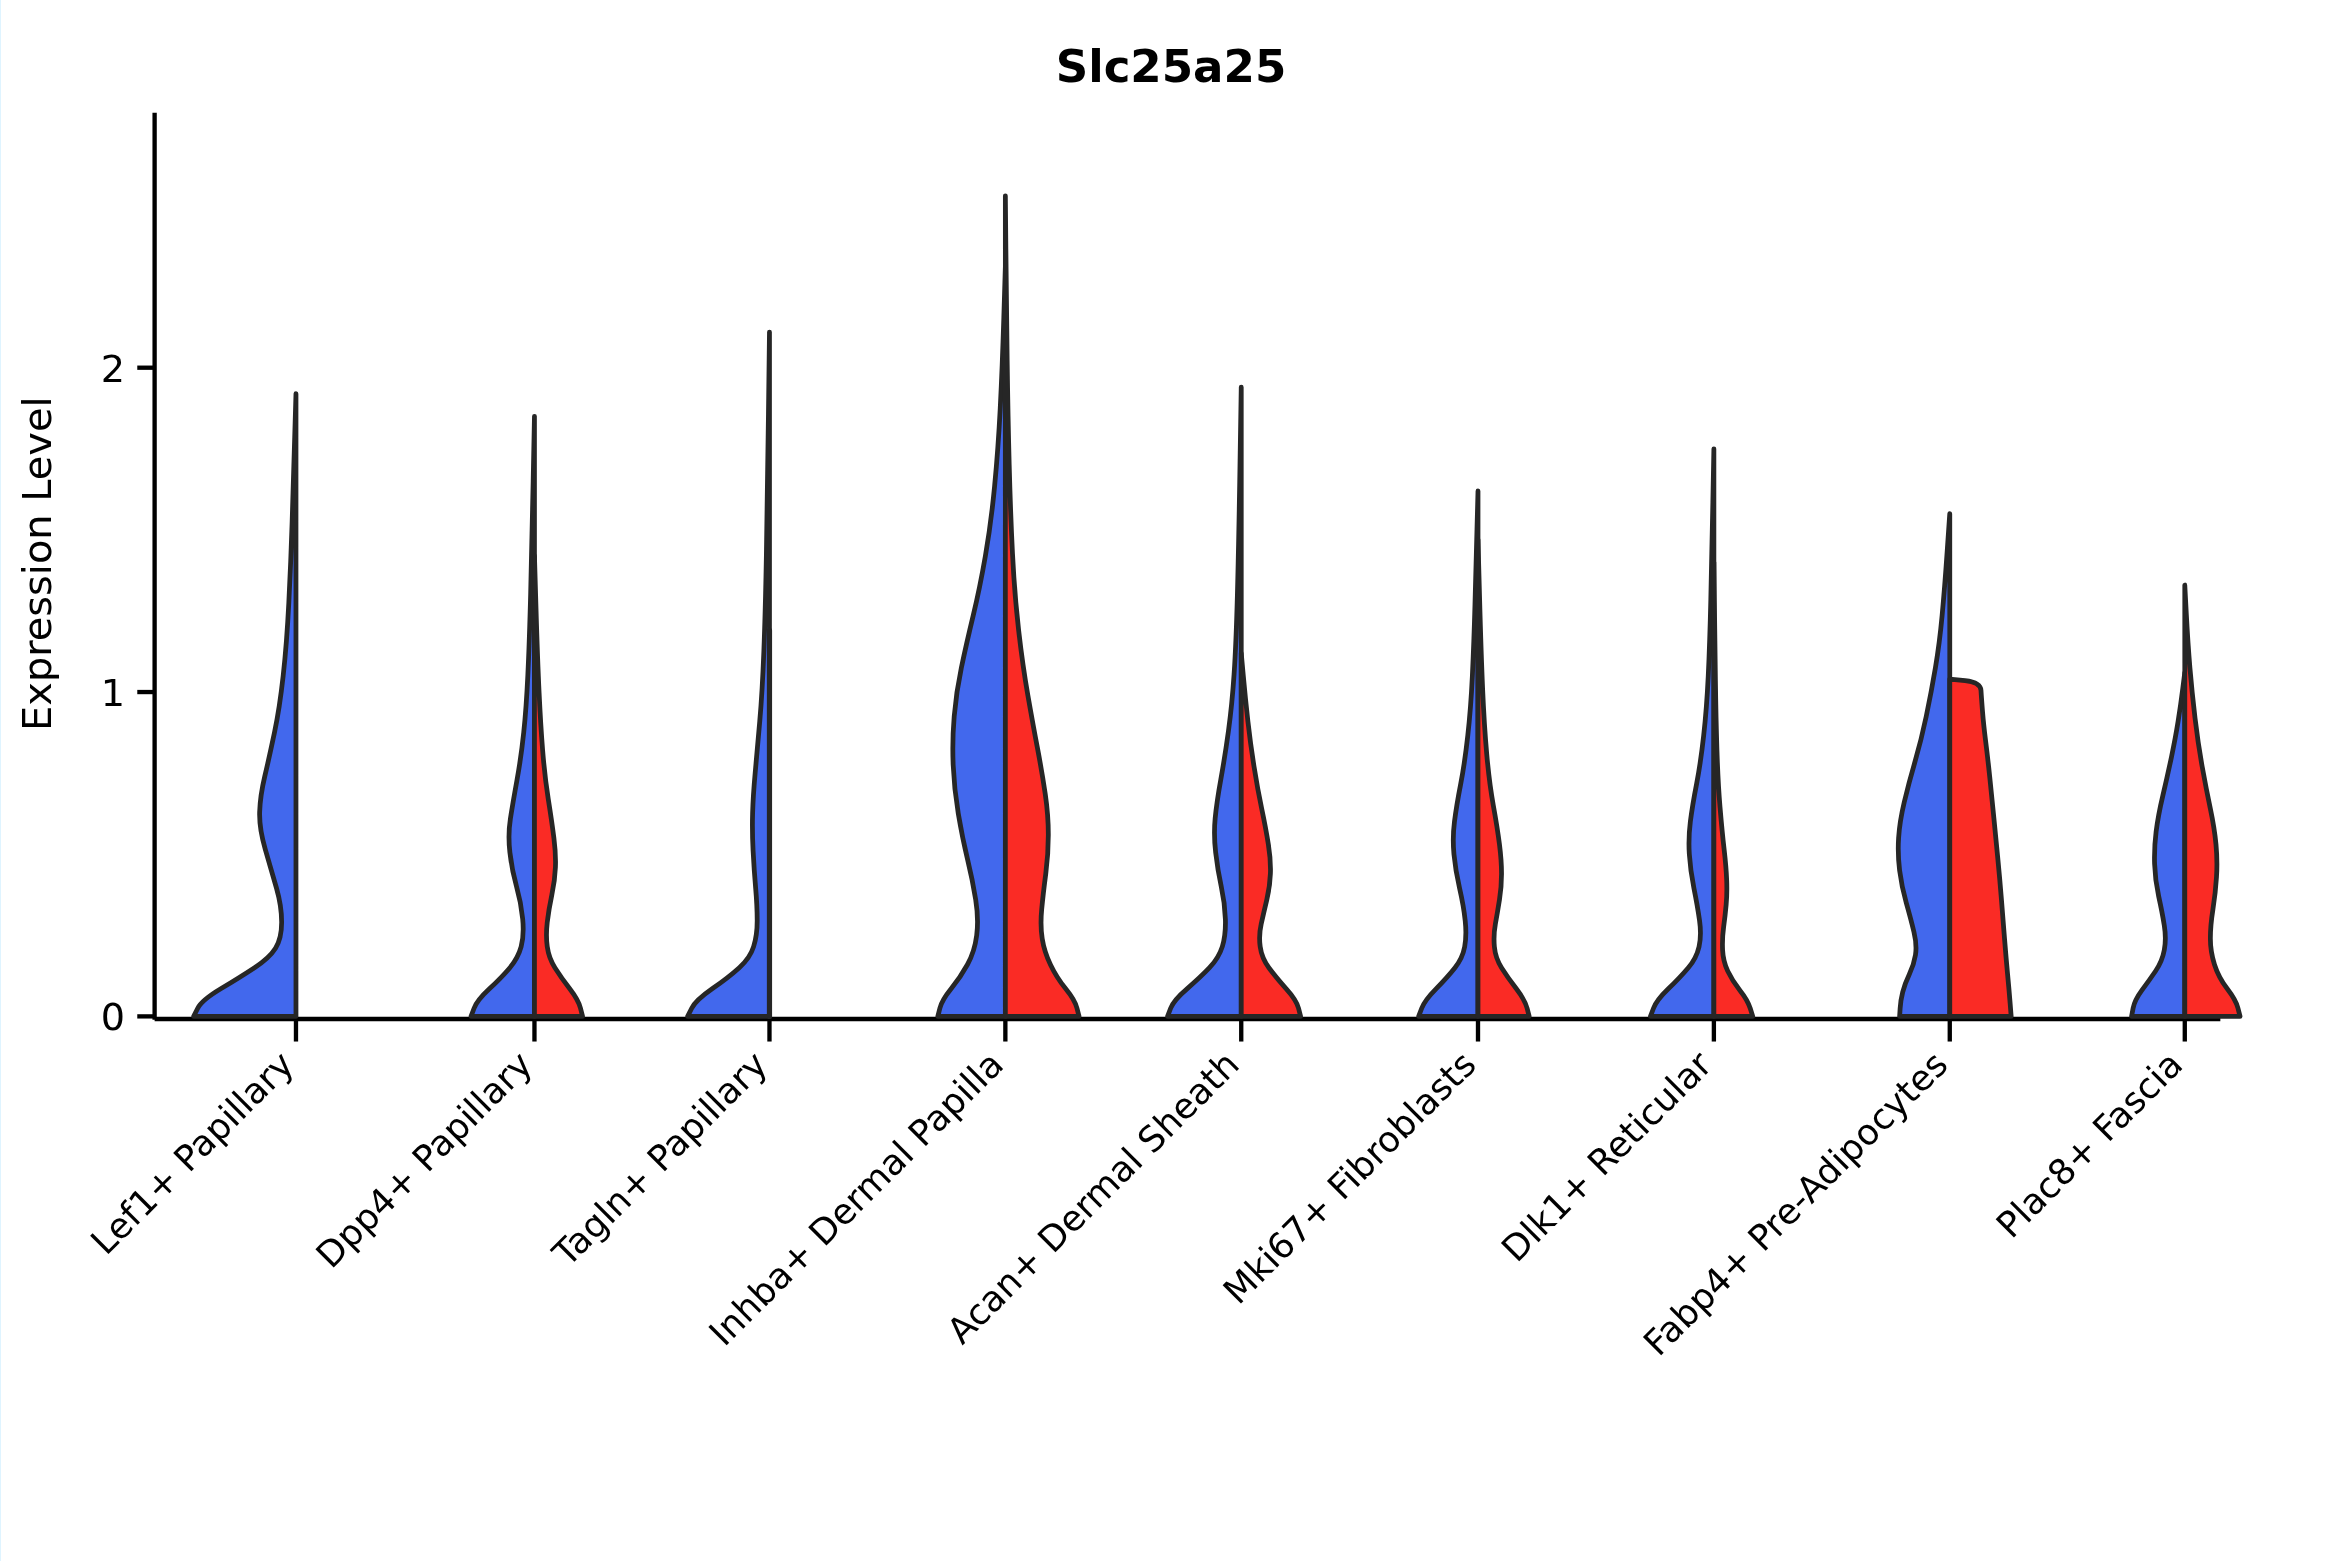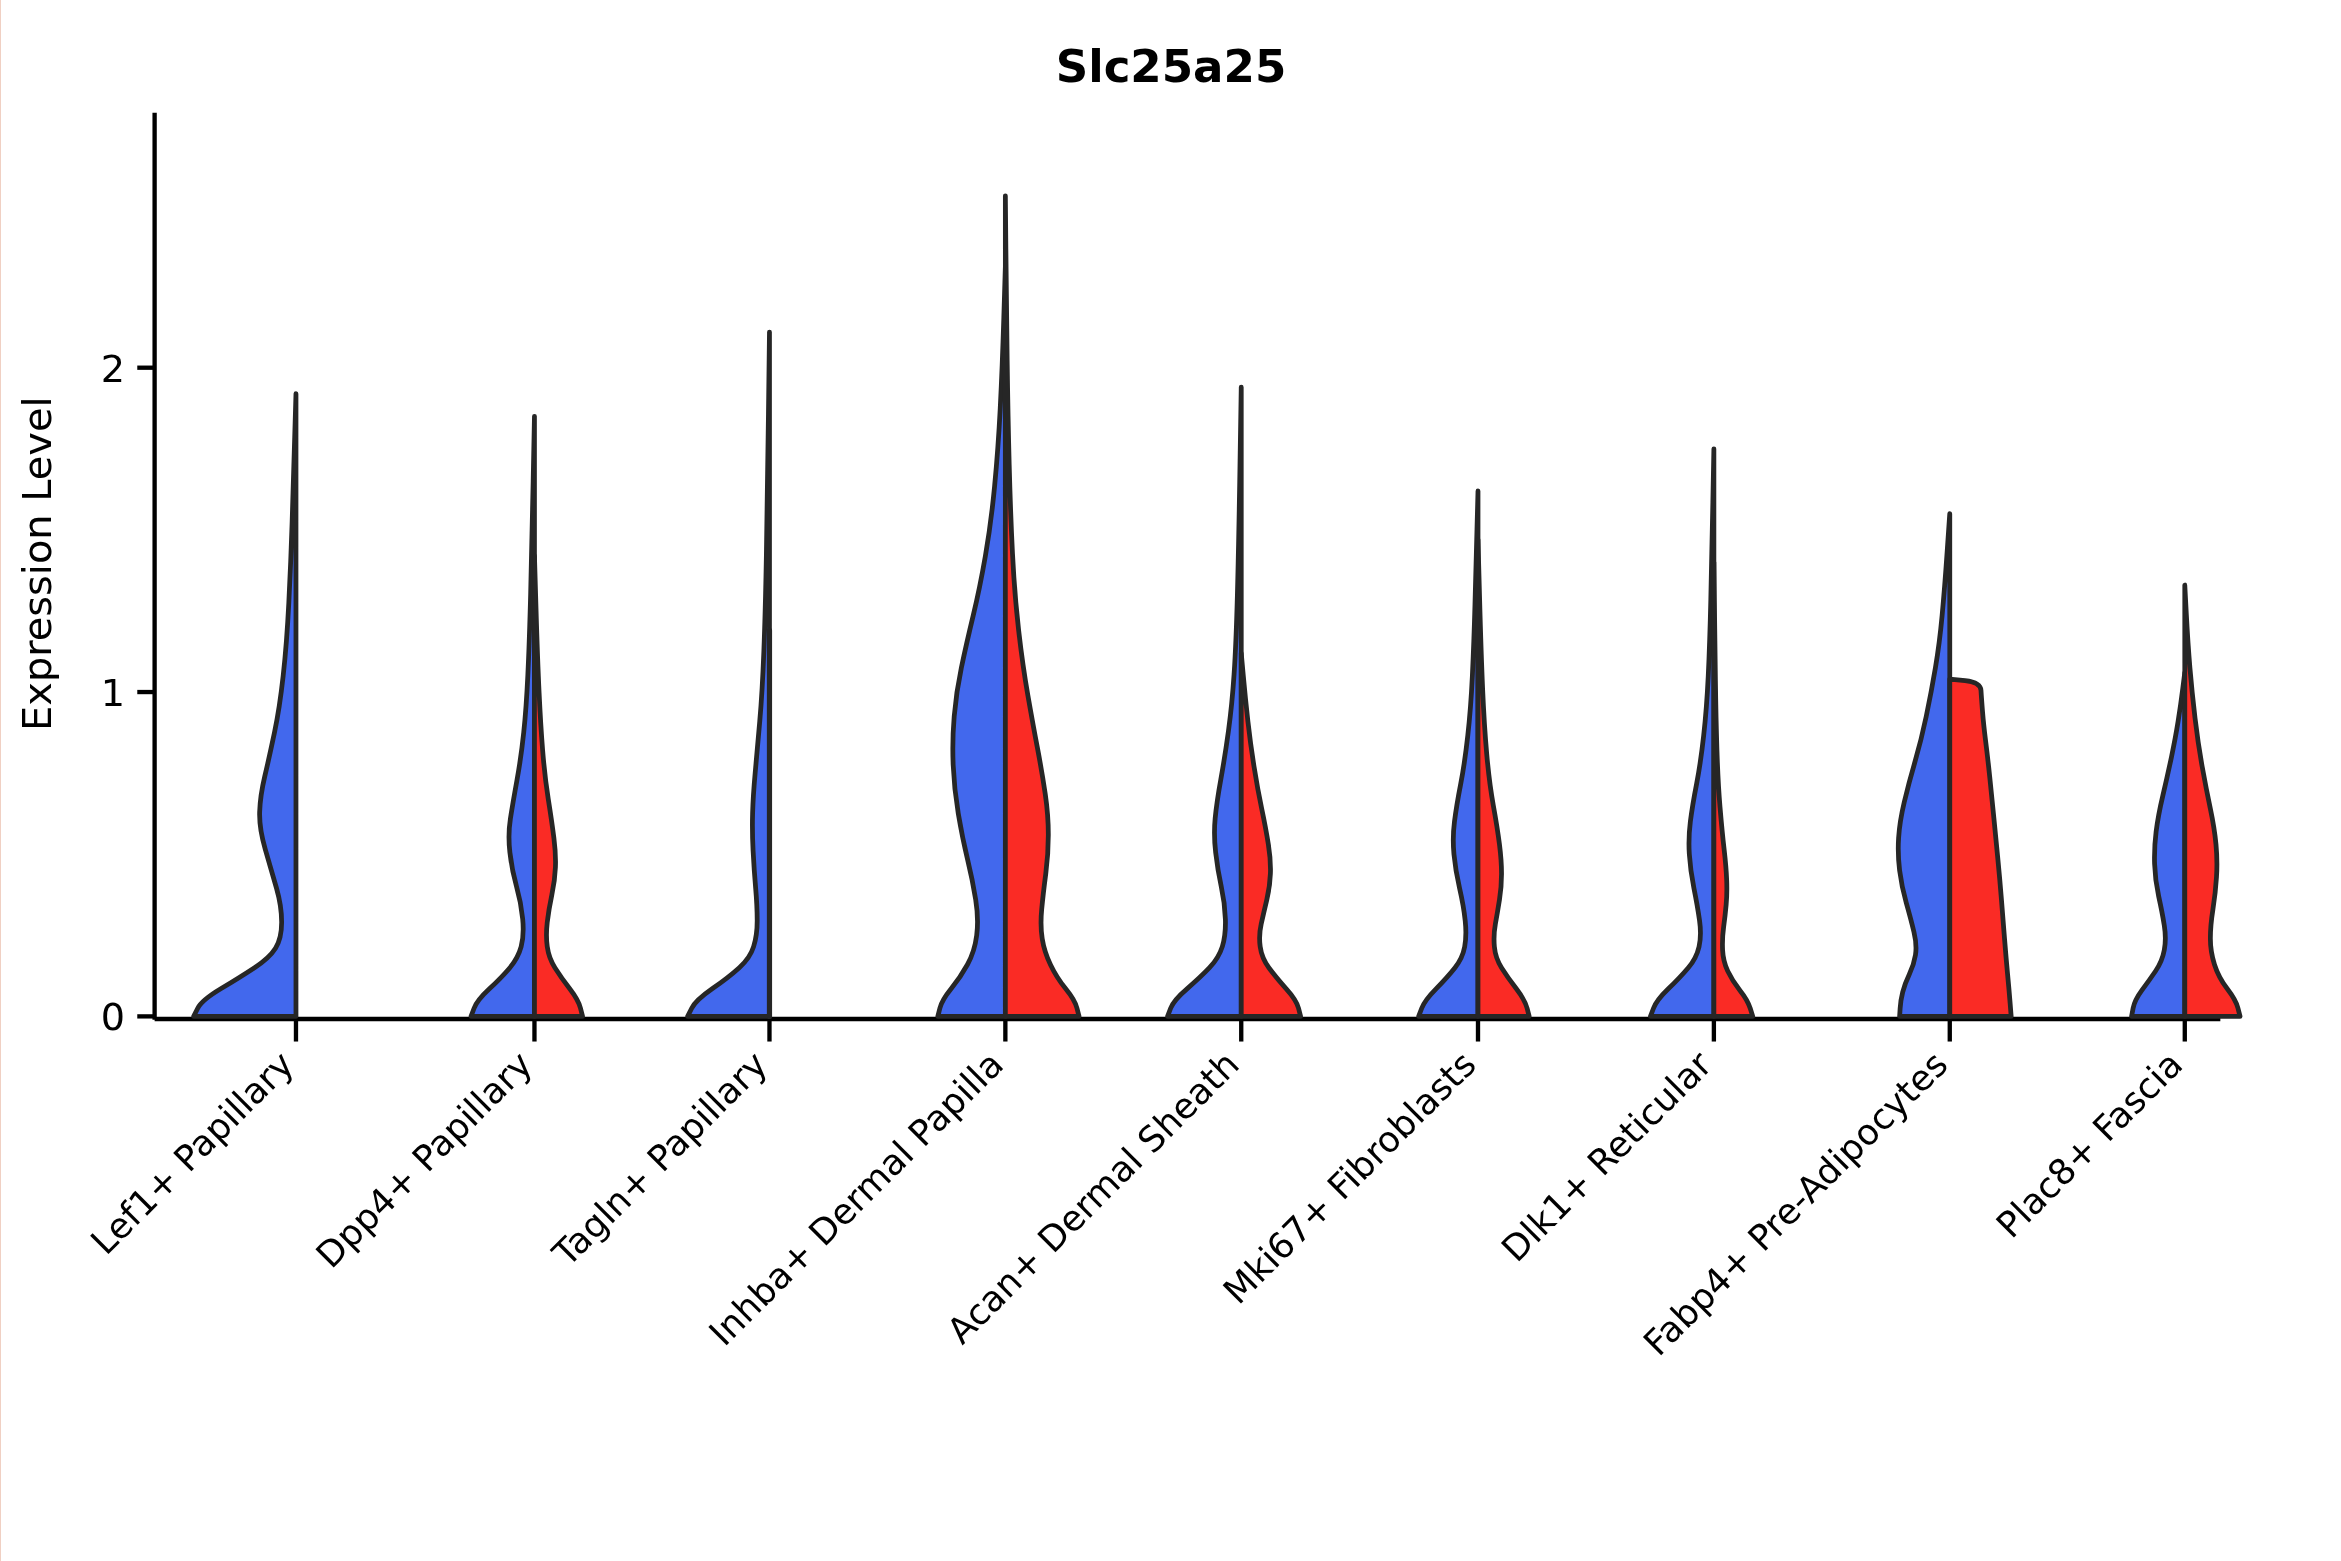--- a/index.html
+++ b/index.html
@@ -1,17 +1,17 @@
 <!DOCTYPE html>
 <html style="font-size:14px"><head>
 <meta charset="utf-8">
 <style>
   html,body{margin:0;padding:0;background:#ffffff;}
   body{width:2342px;height:1561px;overflow:hidden;font-family:"DejaVu Sans","Liberation Sans",sans-serif;}
-  #stage{position:relative;width:2342px;height:1561px;background:#c2410c;}
+  #stage{position:relative;width:2342px;height:1561px;background:#7dd3fc;}
   svg{display:block;}
   .ttl{font-weight:bold;font-size:52px;fill:#000;font-family:"DejaVu Sans","Liberation Sans",sans-serif;}
   .ylab{font-size:46px;fill:#000;font-family:"DejaVu Sans","Liberation Sans",sans-serif;}
   .tick{font-size:44px;fill:#000;font-family:"DejaVu Sans","Liberation Sans",sans-serif;}
   .xlab{font-size:41px;fill:#000;font-family:"DejaVu Sans","Liberation Sans",sans-serif;}
   .spine{stroke:#000;stroke-width:5;fill:none;stroke-linecap:butt;}
   .tk{stroke:#000;stroke-width:5;}
   .vio{stroke:#262626;stroke-width:5.5;stroke-linejoin:round;stroke-linecap:round;}
 </style>
 </head>

